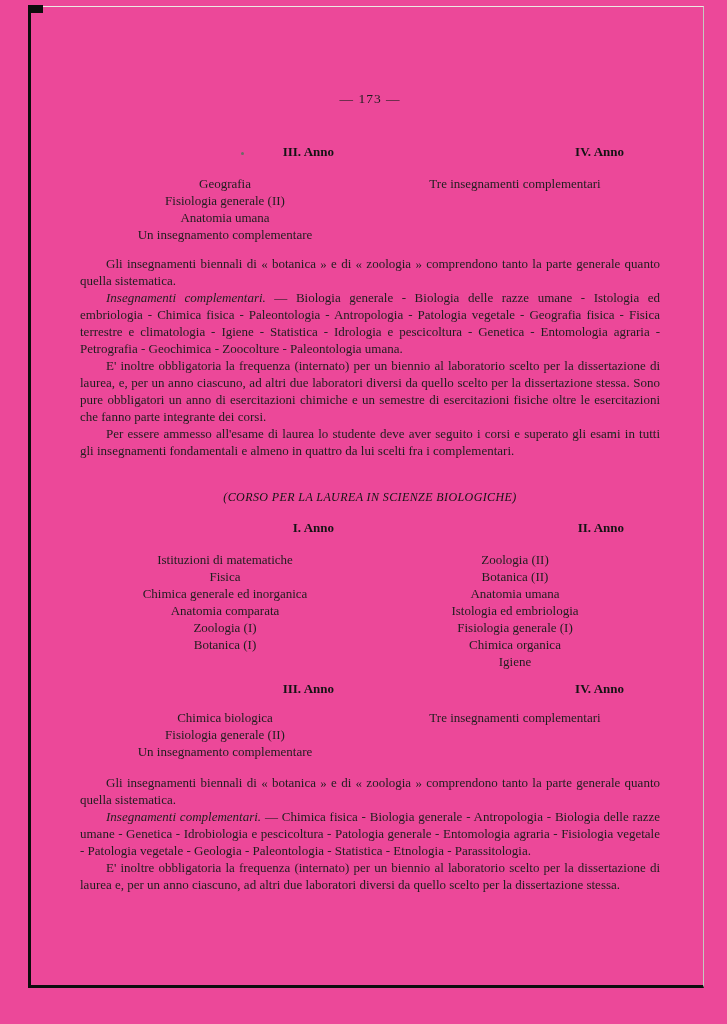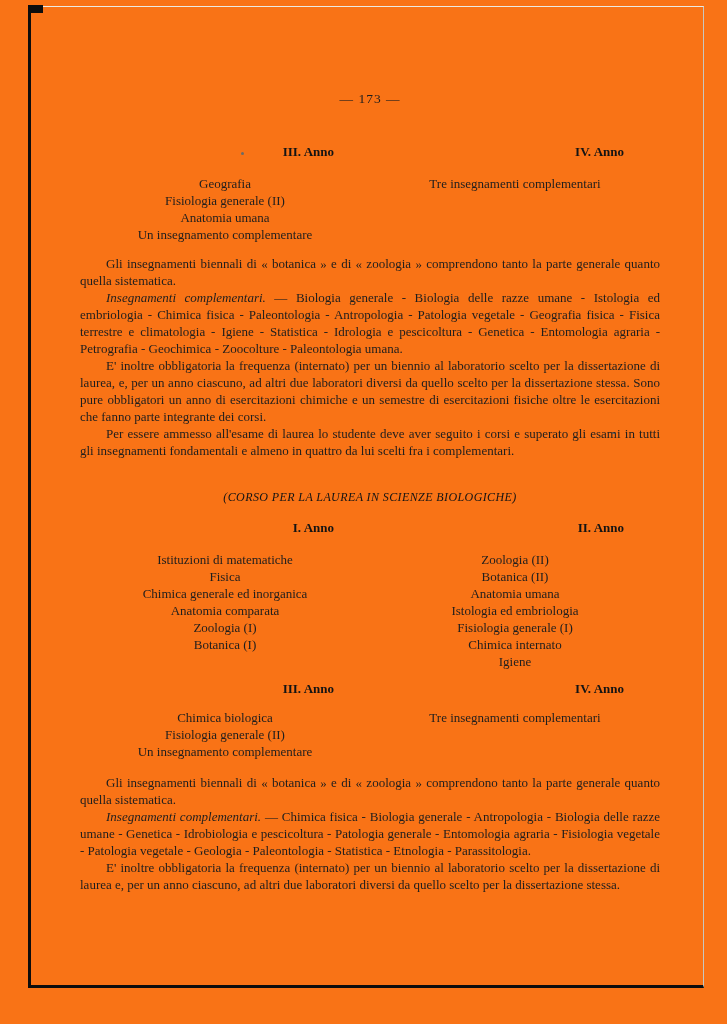--- a/index.html
+++ b/index.html
@@ -5,21 +5,21 @@
   * { box-sizing: border-box; }
   html, body { margin: 0; padding: 0; }
   body {
     width: 727px; height: 1024px;
     background: #f7f7f4;
     font-family: "Liberation Serif", serif;
   }
   .scan {
     position: relative;
     width: 727px; height: 1024px;
-    background: #f97316;
+    background: #ec4899;
     overflow: hidden;
   }
   .frame {
     position: absolute;
     left: 28px; top: 6px;
     width: 676px; height: 982px;
     border-left: 3px solid #0d0d0d;
     border-bottom: 3px solid #0d0d0d;
     border-right: 1px solid #c7c7c0;
     border-top: 1px solid #eceae3;
@@ -137,21 +137,21 @@
         </ul>
       </div>
       <div class="col">
         <div class="year-heading">II. Anno</div>
         <ul class="course-list">
           <li class="course">Zoologia (II)</li>
           <li class="course">Botanica (II)</li>
           <li class="course">Anatomia umana</li>
           <li class="course">Istologia ed embriologia</li>
           <li class="course">Fisiologia generale (I)</li>
-          <li class="course">Chimica internato</li>
+          <li class="course">Chimica organica</li>
           <li class="course">Igiene</li>
         </ul>
       </div>
     </div>
 
     <div class="year-row row-c">
       <div class="col">
         <div class="year-heading">III. Anno</div>
         <ul class="course-list">
           <li class="course">Chimica biologica</li>

